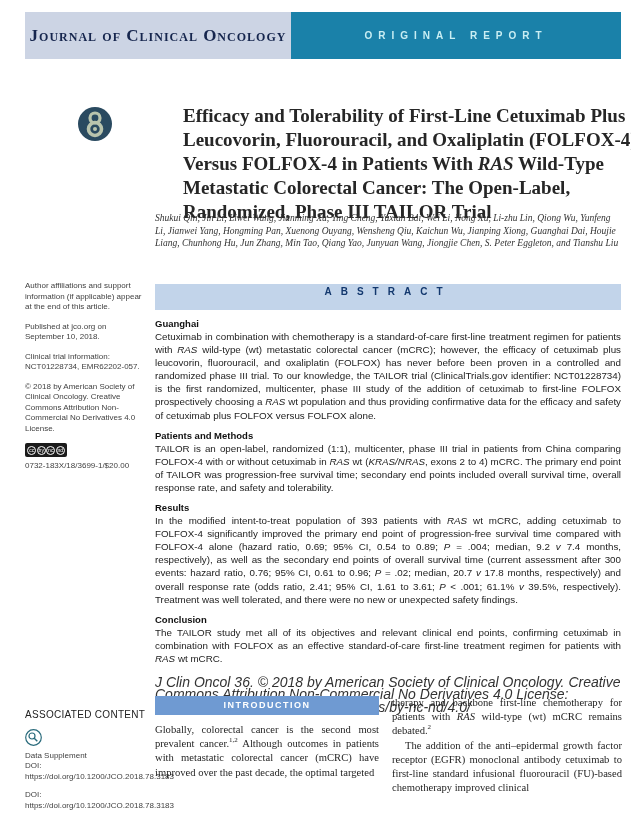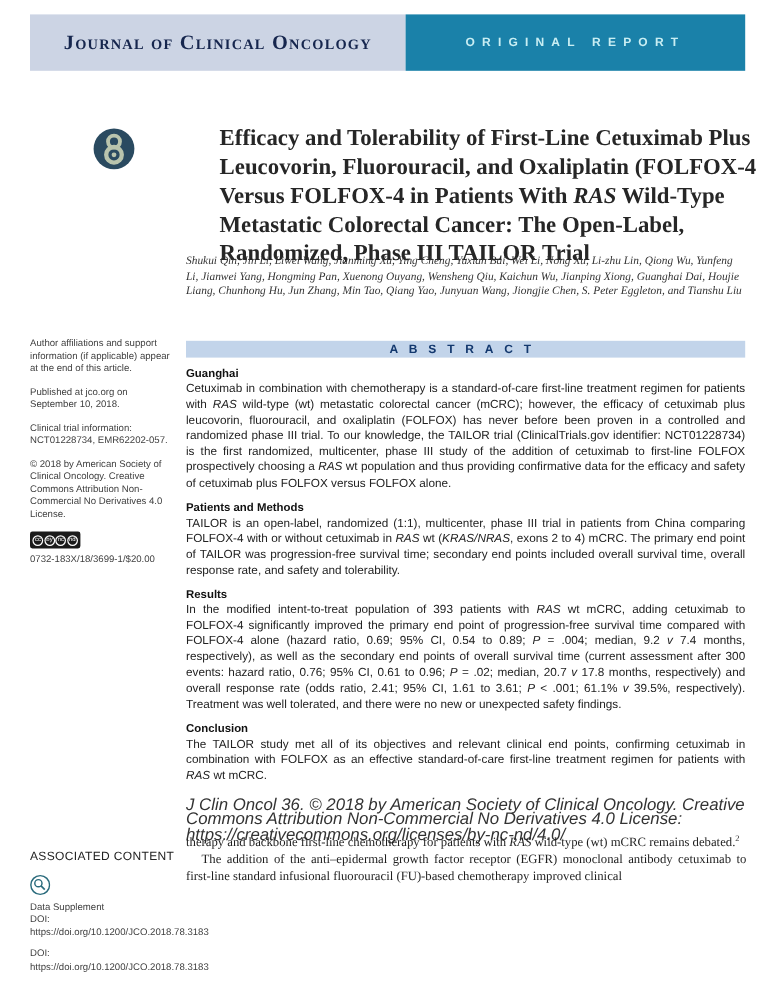--- a/index.html
+++ b/index.html
@@ -6,21 +6,21 @@
   html,body { background:#f3f3f3; }
   body { font-family:"Liberation Sans",sans-serif; }
   .page {
     position:relative; width:631px; height:821px; margin:0 auto;
     background:#fff; overflow:hidden;
   }
 
   
   .header { position:absolute; left:25px; top:12px; width:596px; height:47px; display:flex; }
   .header-left {
-    width:313px; background:#ccd4e4; display:flex; align-items:center; justify-content:center;
+    width:266px; background:#ccd4e4; display:flex; align-items:center; justify-content:center;
     font-family:"Liberation Serif",serif; font-variant:small-caps; letter-spacing:1px;
     font-size:17px; color:#16264e; font-weight:600;
   }
   .header-right {
     flex:1; background:#1a81a9; display:flex; align-items:center; justify-content:center;
     font-size:10px; font-weight:bold; letter-spacing:6px; color:#c9eef3;
   }
 
   
   .logo { position:absolute; left:77px; top:106px; width:36px; height:36px; }
@@ -51,21 +51,21 @@
     color:#fff; font-size:5px; line-height:7px; text-align:center; overflow:hidden;
   }
   .assoc { position:absolute; left:25px; top:710px; width:128px; font-size:8px; line-height:10.5px; color:#3f3f3f; }
   .assoc-head { font-weight:normal; color:#222; font-size:10px; letter-spacing:0.3px; margin-bottom:7px; }
   .assoc-row { display:flex; gap:5px; margin-bottom:8px;flex-direction:column; }
   .assoc-row svg { flex:0 0 auto; margin-top:1px; }
 
   
   .abstract { position:absolute; left:155px; top:284px; width:466px; }
   .abstract-bar {
-    height:14px; background:#c2d4ea; color:#13386e;
+    height:26px; background:#c2d4ea; color:#13386e;
     text-align:center; font-size:10px; font-weight:bold; letter-spacing:9px; line-height:15px;
   }
   .abs-heading { font-size:9.5px; font-weight:bold; color:#111; margin-top:8px; margin-bottom:1px; }
   .abs-body { font-size:9.8px; line-height:13.1px; text-align:justify; color:#222; }
   .citation { margin-top:11px; font-size:14px; line-height:12.5px; font-style:italic; color:#333; }
 
   
   .intro { position:absolute; left:155px; top:696px; width:467px; display:flex; gap:13px; }
   .col-left { width:224px; }
   .col-right { flex:1; }
@@ -149,19 +149,23 @@
     </div>
     <div>
       <div class="abs-heading">Conclusion</div>
       <div class="abs-body">The TAILOR study met all of its objectives and relevant clinical end points, confirming cetuximab in combination with FOLFOX as an effective standard-of-care first-line treatment regimen for patients with <i>RAS</i> wt mCRC.</div>
     </div>
 
     <div class="citation">J Clin Oncol 36. © 2018 by American Society of Clinical Oncology. Creative Commons Attribution Non-Commercial No Derivatives 4.0 License: https://creativecommons.org/licenses/by-nc-nd/4.0/</div>
   </div>
 
   <div class="intro">
+    <div class="col-left">
+      <div class="intro-bar">INTRODUCTION</div>
+      <p class="body-serif">Globally, colorectal cancer is the second most prevalent cancer.<sup>1,2</sup> Although outcomes in patients with metastatic colorectal cancer (mCRC) have improved over the past decade, the optimal targeted</p>
+    </div>
     <div class="col-right">
       <p class="body-serif">therapy and backbone first-line chemotherapy for patients with <i>RAS</i> wild-type (wt) mCRC remains debated.<sup>2</sup></p>
       <p class="body-serif indent">The addition of the anti–epidermal growth factor receptor (EGFR) monoclonal antibody cetuximab to first-line standard infusional fluorouracil (FU)-based chemotherapy improved clinical</p>
     </div>
   </div>
 
 </div>
 
 </body></html>

